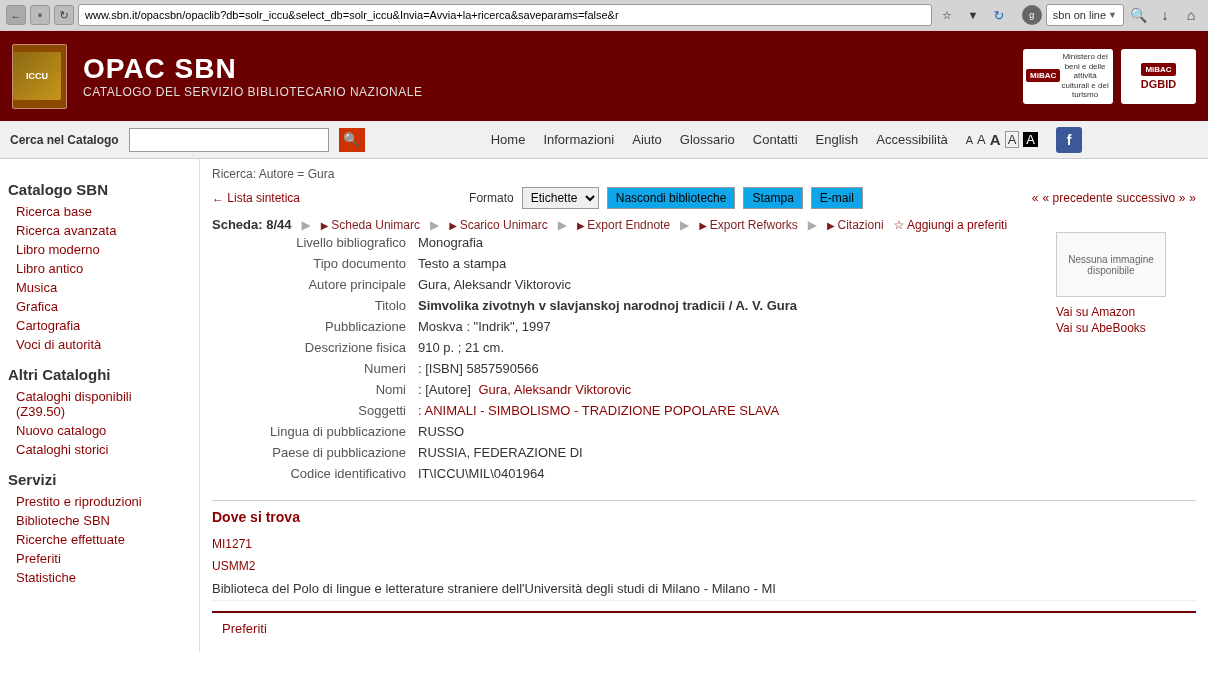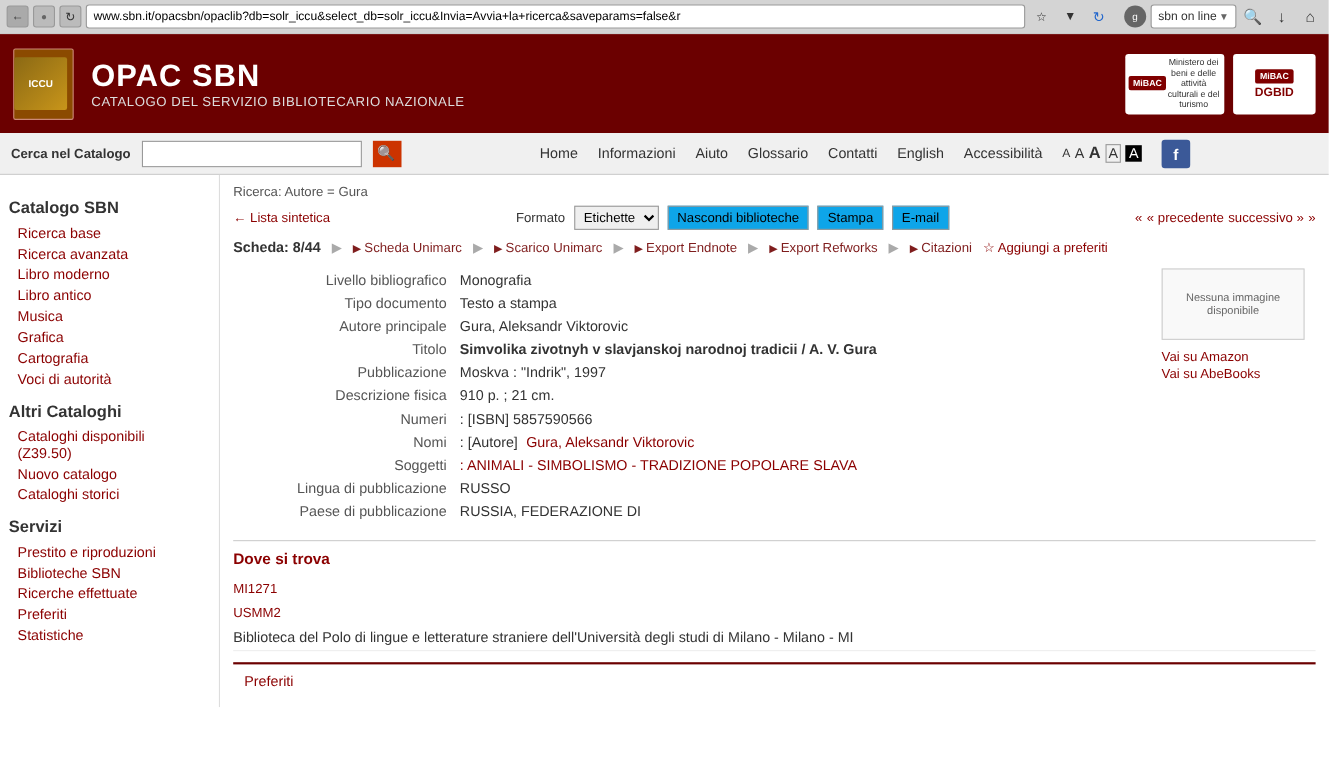--- a/index.html
+++ b/index.html
@@ -54,36 +54,36 @@
 
     .record-nav { display: flex; align-items: center; justify-content: space-between; margin-bottom: 8px; }
     .back-link { color: #8b0000; text-decoration: none; font-size: 12px; cursor: pointer; }
     .format-row { display: flex; align-items: center; gap: 8px; }
     .format-label { font-size: 12px; }
     .format-select { height: 22px; font-size: 12px; border: 1px solid #999; padding: 0 4px; }
     .action-btn { height: 22px; font-size: 12px; border: 1px solid #999; background: #0ea5e9; cursor: pointer; padding: 0 8px; }
     .pagination { display: flex; align-items: center; gap: 4px; font-size: 12px; }
     .pagination a { color: #8b0000; text-decoration: none; cursor: pointer; }
 
-    .record-actions { display: flex; align-items: center; gap: 10px; margin-bottom: 12px; font-size: 12px; flex-wrap: wrap; }
+    .record-actions { display: flex; align-items: center; gap: 10px; font-size: 12px; flex-wrap: wrap; }
     .record-scheda { font-size: 13px; font-weight: bold; }
     .record-link { color: #7f1d1d; text-decoration: none; cursor: pointer; }
     .record-link-arrow::before { content: "▶ "; font-size: 10px; }
     .add-fav { color: #8b0000; text-decoration: none; cursor: pointer; }
 
     .record-body { display: flex; gap: 16px; }
     .record-table { flex: 1; }
     .record-table table { width: 100%; border-collapse: collapse; }
     .record-table td { padding: 3px 6px; vertical-align: top; font-size: 13px; }
     .record-table td.label { text-align: right; color: #555; width: 200px; white-space: nowrap; }
     .record-table td.value { color: #333; }
     .record-table td.value a { color: #8b0000; text-decoration: none; }
 
     .record-sidebar { width: 140px; min-width: 140px; }
-    .no-image-box { border: 1px solid #ccc; background: #f9f9f9; width: 130px; height: 65px; display: flex; align-items: center; justify-content: center; text-align: center; font-size: 10px; color: #666; margin-bottom: 8px; }
+    .no-image-box { border: 1px solid #ccc; background: #f9f9f9; width: 110px; height: 65px; display: flex; align-items: center; justify-content: center; text-align: center; font-size: 10px; color: #666; margin-bottom: 8px; }
     .record-sidebar a { display: block; color: #8b0000; text-decoration: none; font-size: 12px; margin-bottom: 2px; cursor: pointer; }
 
     .dove-si-trova { margin-top: 16px; border-top: 1px solid #ccc; padding-top: 8px; }
     .dove-si-trova h3 { font-size: 14px; color: #8b0000; margin-bottom: 8px; }
     .library-row { display: flex; align-items: flex-start; gap: 8px; font-size: 13px; padding: 4px 0; border-bottom: 1px solid #eee; flex-direction: column; }
     .lib-code { color: #8b0000; text-decoration: none; cursor: pointer; font-size: 12px; }
 
     
     .footer-bar { border-top: 2px solid #6b0000; padding: 8px 10px; background: #fff; font-size: 13px; margin-top: 10px; }
     .footer-bar a { color: #8b0000; text-decoration: none; cursor: pointer; }
@@ -275,20 +275,24 @@
             </td>
           </tr>
           <tr>
             <td class="label">Lingua di pubblicazione</td>
             <td class="value">RUSSO</td>
           </tr>
           <tr>
             <td class="label">Paese di pubblicazione</td>
             <td class="value">RUSSIA, FEDERAZIONE DI</td>
           </tr>
+          <tr>
+            <td class="label">Codice identificativo</td>
+            <td class="value">IT\ICCU\MIL\0401964</td>
+          </tr>
         </tbody>
           </table>
       </div>
 
       <div class="record-sidebar">
         <div class="no-image-box">Nessuna immagine disponibile</div>
         <a>Vai su Amazon</a>
         <a>Vai su AbeBooks</a>
       </div>
     </div>

